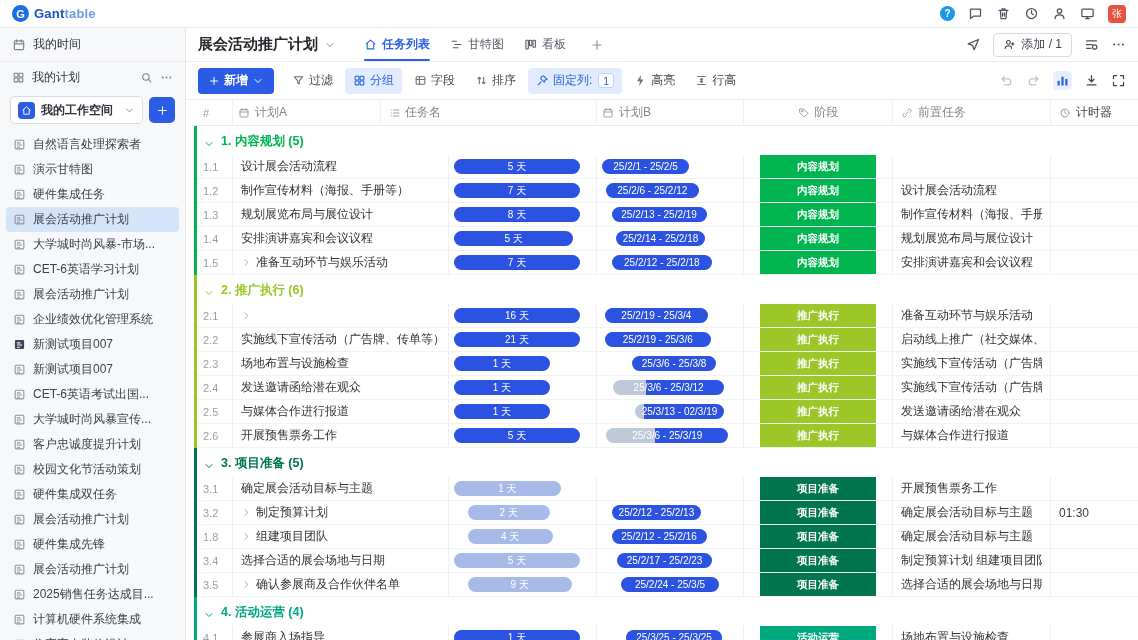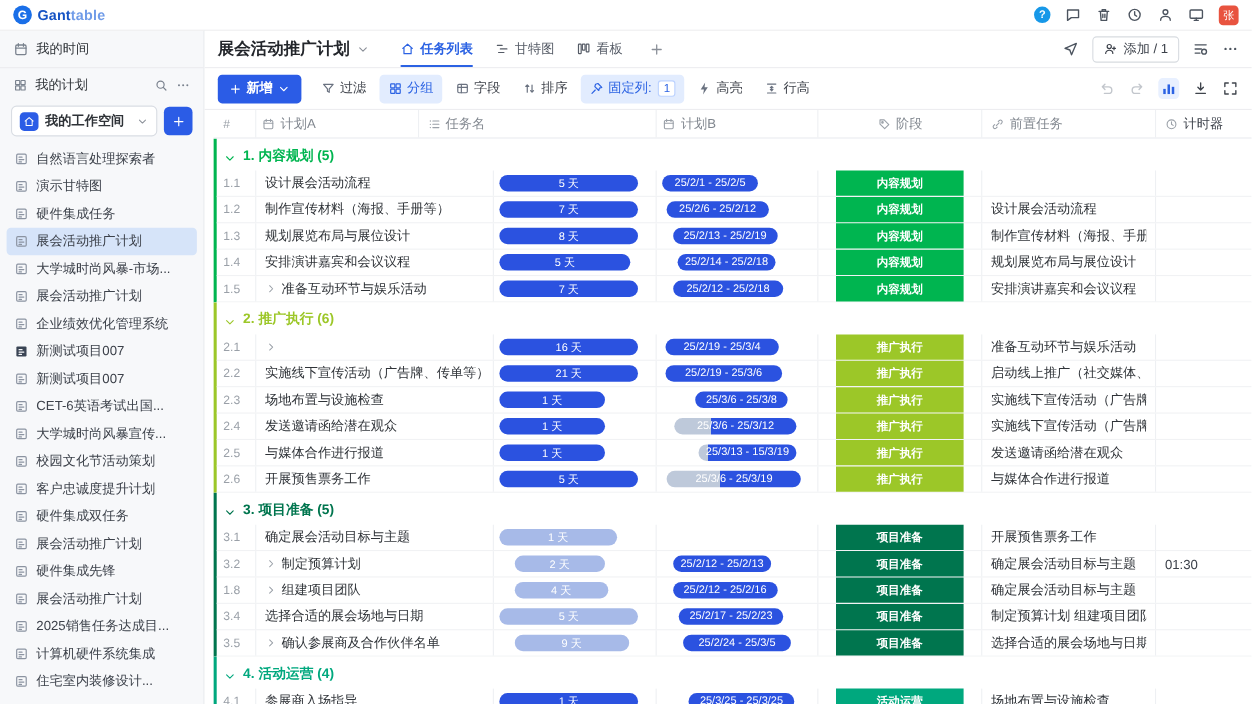--- a/index.html
+++ b/index.html
@@ -272,20 +272,29 @@
           </span>
           <span>大学城时尚风暴-市场...</span>
         </div>
         <div class="proj-item">
           <span class="ic">
             <svg viewBox="0 0 24 24" fill="none" stroke="currentColor" stroke-width="2" stroke-linecap="round" stroke-linejoin="round">
               <rect x="4" y="4" width="16" height="16" rx="2"></rect>
               <path d="M8 9h5M8 13h8M8 17h4"></path>
             </svg>
           </span>
+          <span>CET-6英语学习计划</span>
+        </div>
+        <div class="proj-item">
+          <span class="ic">
+            <svg viewBox="0 0 24 24" fill="none" stroke="currentColor" stroke-width="2" stroke-linecap="round" stroke-linejoin="round">
+              <rect x="4" y="4" width="16" height="16" rx="2"></rect>
+              <path d="M8 9h5M8 13h8M8 17h4"></path>
+            </svg>
+          </span>
           <span>展会活动推广计划</span>
         </div>
         <div class="proj-item">
           <span class="ic">
             <svg viewBox="0 0 24 24" fill="none" stroke="currentColor" stroke-width="2" stroke-linecap="round" stroke-linejoin="round">
               <rect x="4" y="4" width="16" height="16" rx="2"></rect>
               <path d="M8 9h5M8 13h8M8 17h4"></path>
             </svg>
           </span>
           <span>企业绩效优化管理系统</span>
@@ -326,30 +335,30 @@
           </span>
           <span>大学城时尚风暴宣传...</span>
         </div>
         <div class="proj-item">
           <span class="ic">
             <svg viewBox="0 0 24 24" fill="none" stroke="currentColor" stroke-width="2" stroke-linecap="round" stroke-linejoin="round">
               <rect x="4" y="4" width="16" height="16" rx="2"></rect>
               <path d="M8 9h5M8 13h8M8 17h4"></path>
             </svg>
           </span>
+          <span>客户忠诚度提升计划</span>
+        </div>
+        <div class="proj-item">
+          <span class="ic">
+            <svg viewBox="0 0 24 24" fill="none" stroke="currentColor" stroke-width="2" stroke-linecap="round" stroke-linejoin="round">
+              <rect x="4" y="4" width="16" height="16" rx="2"></rect>
+              <path d="M8 9h5M8 13h8M8 17h4"></path>
+            </svg>
+          </span>
           <span>校园文化节活动策划</span>
-        </div>
-        <div class="proj-item">
-          <span class="ic">
-            <svg viewBox="0 0 24 24" fill="none" stroke="currentColor" stroke-width="2" stroke-linecap="round" stroke-linejoin="round">
-              <rect x="4" y="4" width="16" height="16" rx="2"></rect>
-              <path d="M8 9h5M8 13h8M8 17h4"></path>
-            </svg>
-          </span>
-          <span>客户忠诚度提升计划</span>
         </div>
         <div class="proj-item">
           <span class="ic">
             <svg viewBox="0 0 24 24" fill="none" stroke="currentColor" stroke-width="2" stroke-linecap="round" stroke-linejoin="round">
               <rect x="4" y="4" width="16" height="16" rx="2"></rect>
               <path d="M8 9h5M8 13h8M8 17h4"></path>
             </svg>
           </span>
           <span>硬件集成双任务</span>
         </div>
@@ -854,21 +863,21 @@
             </div>
             <div class="row">
               <div class="cell c-num">2.5</div>
               <div class="cell c-name">
                 <span class="tname">与媒体合作进行报道</span>
               </div>
               <div class="cell c-a">
                 <div class="bar-a" style="margin-left: 0%; width: 70%; background: rgb(43, 82, 224);">1 天</div>
               </div>
               <div class="cell c-b">
-                <div class="bar-b" style="margin-left: 24%; width: 66%; background: linear-gradient(90deg, rgb(190, 201, 218) 0px, rgb(190, 201, 218) 10%, rgb(43, 82, 224) 10%, rgb(43, 82, 224) 100%);">25/3/13 - 15/3/19</div>
+                <div class="bar-b" style="margin-left: 24%; width: 66%; background: linear-gradient(90deg, rgb(190, 201, 218) 0px, rgb(190, 201, 218) 10%, rgb(43, 82, 224) 10%, rgb(43, 82, 224) 100%);">25/3/13 - 02/3/19</div>
               </div>
               <div class="cell c-stage">
                 <div class="tagpill" style="background: rgb(156, 199, 40);">推广执行</div>
               </div>
               <div class="cell c-pre">
                 <span class="pretext">发送邀请函给潜在观众</span>
               </div>
               <div class="cell c-timer"></div>
             </div>
             <div class="row">

